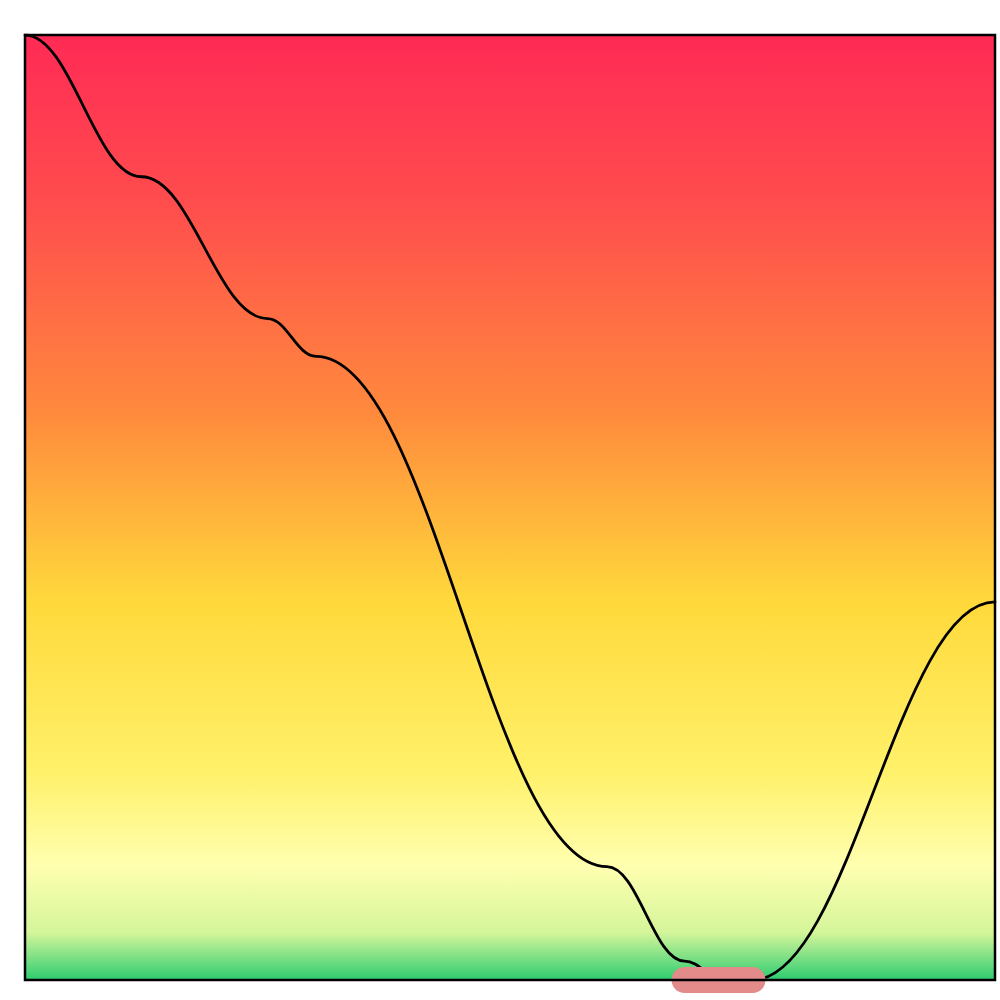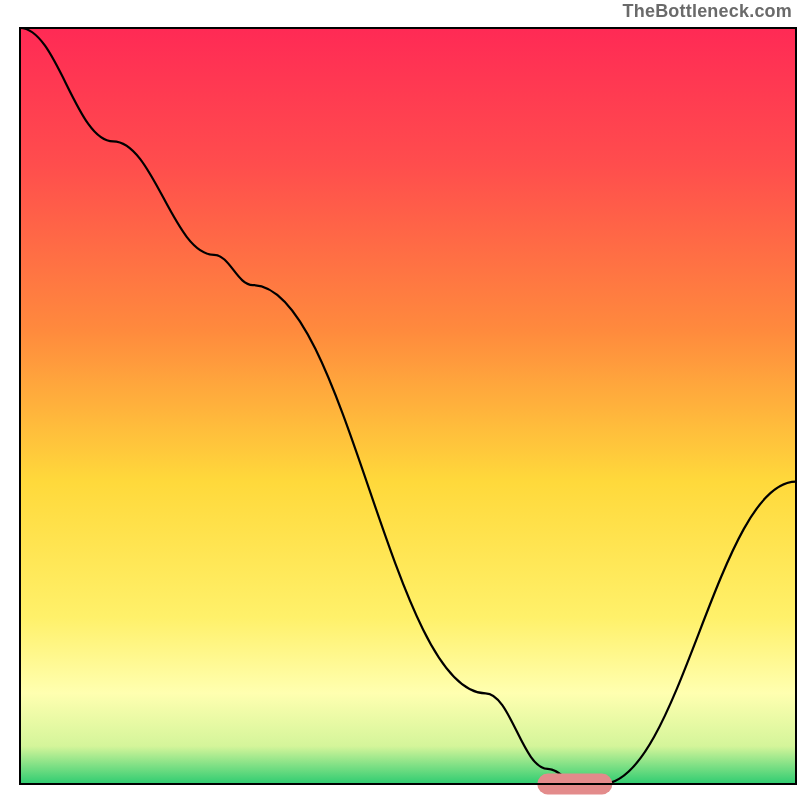--- a/index.html
+++ b/index.html
@@ -4,21 +4,20 @@
 <style>
   html,body{margin:0;padding:0;width:800px;height:800px;background:#fff;overflow:hidden}
   .wrap{position:relative;width:800px;height:800px}
   svg{display:block}
   .wm{position:absolute;top:2px;right:8px;font:600 18px/1.1 Arial,Helvetica,sans-serif;color:#6a6a6a;letter-spacing:.2px}
 </style>
 </head>
 <body>
 
 <div class="wrap">
-  <div class="wm">TheBottleneck.com</div>
   <svg id="chart-svg" width="800" height="800" viewBox="0 0 800 800">
       <defs>
         <linearGradient id="bg" x1="0" y1="0" x2="0" y2="1">
           <stop offset="0%" stop-color="#ff2a55"></stop>
           <stop offset="18%" stop-color="#ff4d4d"></stop>
           <stop offset="40%" stop-color="#ff8a3d"></stop>
           <stop offset="60%" stop-color="#ffd93b"></stop>
           <stop offset="78%" stop-color="#fff16a"></stop>
           <stop offset="88%" stop-color="#ffffb0"></stop>
           <stop offset="95%" stop-color="#d4f59a"></stop>

